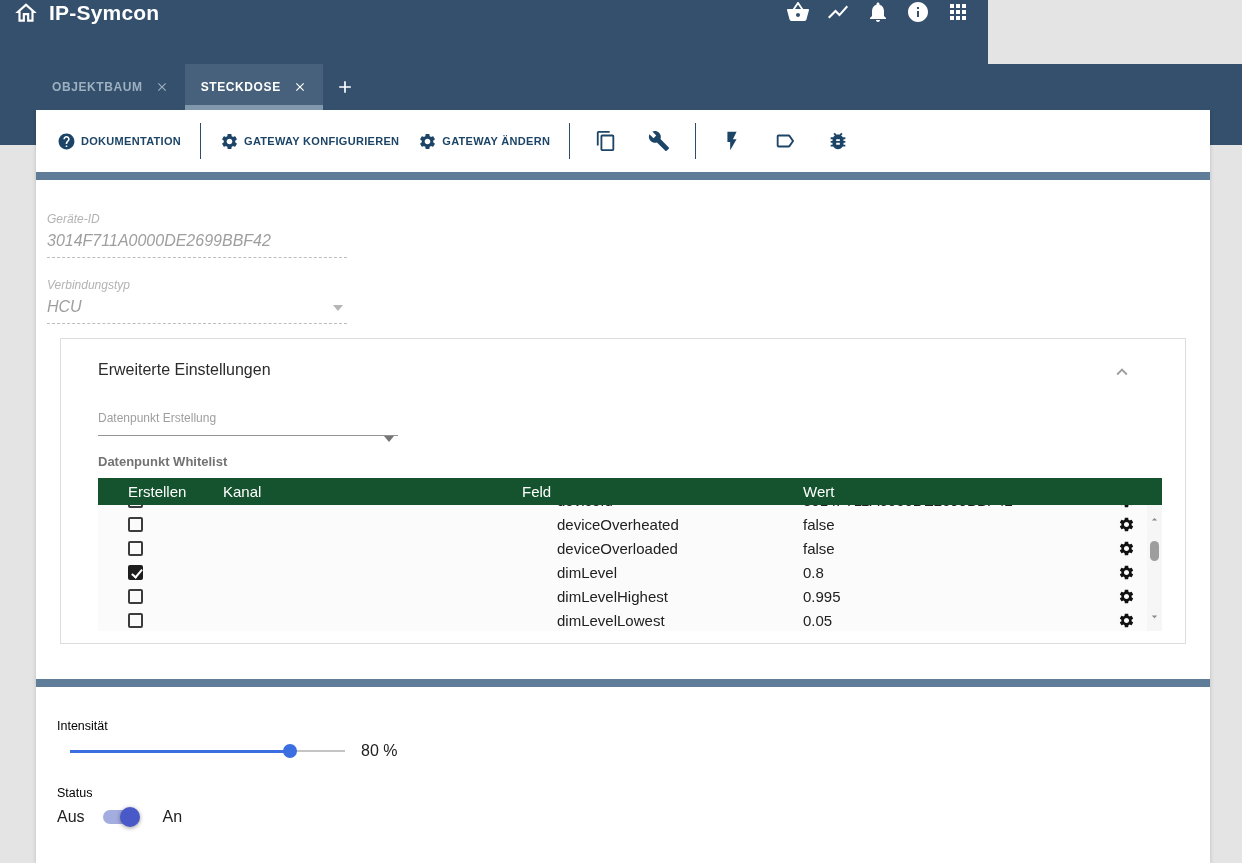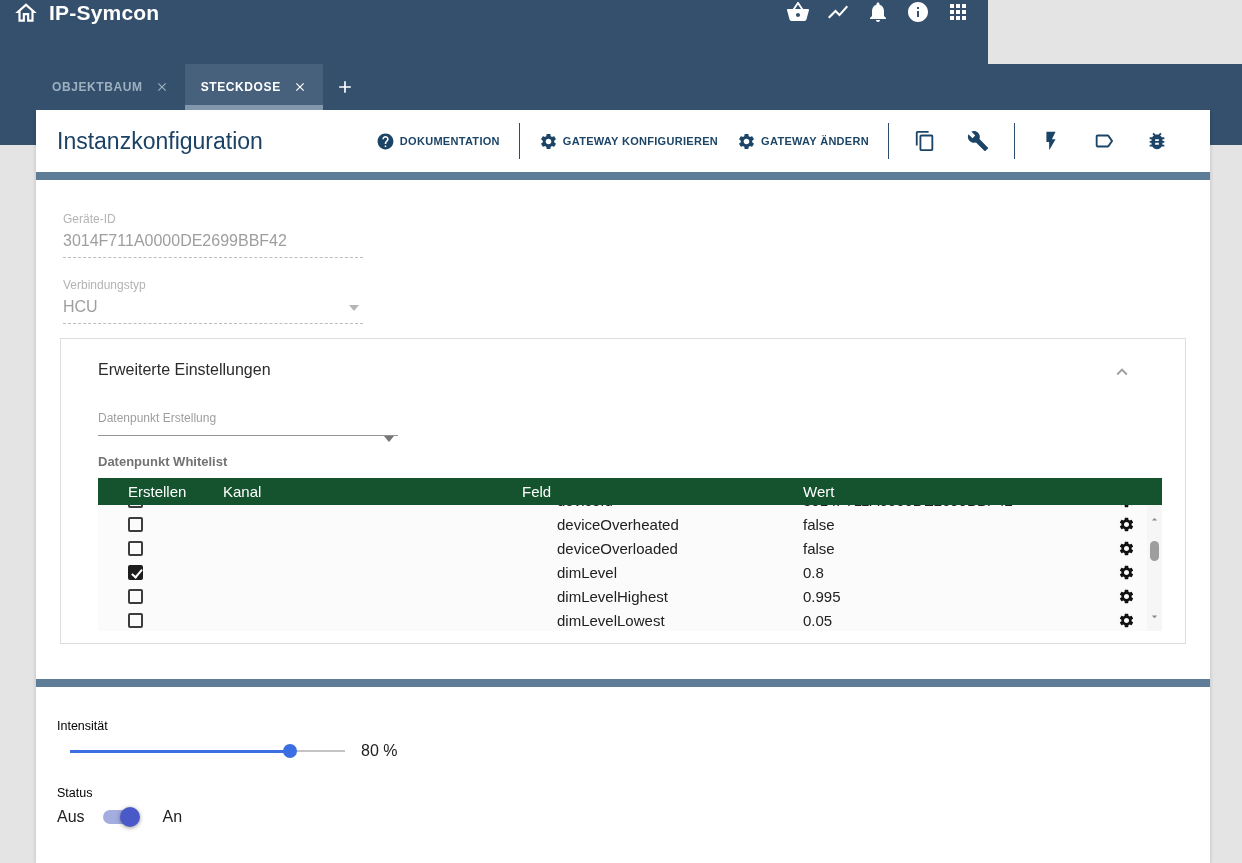--- a/index.html
+++ b/index.html
@@ -58,21 +58,21 @@
     display:flex; align-items:center; gap:5px; cursor:pointer; color:#1c4467;
     font-size:11px; font-weight:bold; letter-spacing:0.3px; white-space:nowrap;
   }
   .tool-btn .t-icon { width:19px; height:19px; }
   .tool-icon-btn { width:22px; height:22px; color:#1c4467; cursor:pointer; margin:0 6px; }
   .tool-sep { width:1px; height:36px; background:#2e4d6d; }
 
   .slate-divider { height:8px; background:#5f7d99; width:100%; }
 
   
-  .field { margin-left:27px; width:300px; }
+  .field { margin-left:11px; width:300px;font-style:italic; }
   .field-label { font-size:12px; color:#b3b3b3; }
   .field-value {
     font-size:16px; color:#9e9e9e; margin-top:6px; padding-bottom:7px;
     border-bottom:1px dashed #bdbdbd; position:relative;
   }
   .field.device-id { margin-top:32px; }
   .field.conn-type { margin-top:20px; }
   .select-arrow {
     position:absolute; right:4px; top:7px; width:0; height:0;
     border-left:5px solid transparent; border-right:5px solid transparent;
@@ -217,21 +217,20 @@
     <svg viewBox="0 0 24 24" fill="currentColor">
         <path d="M19 13h-6v6h-2v-6H5v-2h6V5h2v6h6v2z"></path>
       </svg>
   </div>
 </nav>
 <div class="blue-extend"></div>
 
 <main class="card">
 
   <div class="card-toolbar">
-    <h1 class="page-title">Instanzkonfiguration</h1>
     <div class="toolbar-actions">
       <div class="tool-btn">
         <span class="t-icon">
           <svg viewBox="0 0 24 24" fill="currentColor">
               <path d="M12 2C6.48 2 2 6.48 2 12s4.48 10 10 10 10-4.48 10-10S17.52 2 12 2zm1 17h-2v-2h2v2zm2.07-7.75l-.9.92C13.45 12.9 13 13.5 13 15h-2v-.5c0-1.1.45-2.1 1.17-2.83l1.24-1.26c.37-.36.59-.86.59-1.41 0-1.1-.9-2-2-2s-2 .9-2 2H8c0-2.21 1.79-4 4-4s4 1.79 4 4c0 .88-.36 1.68-.93 2.25z"></path>
             </svg>
         </span>
         <span>DOKUMENTATION</span>
       </div>
       <div class="tool-sep"></div>

